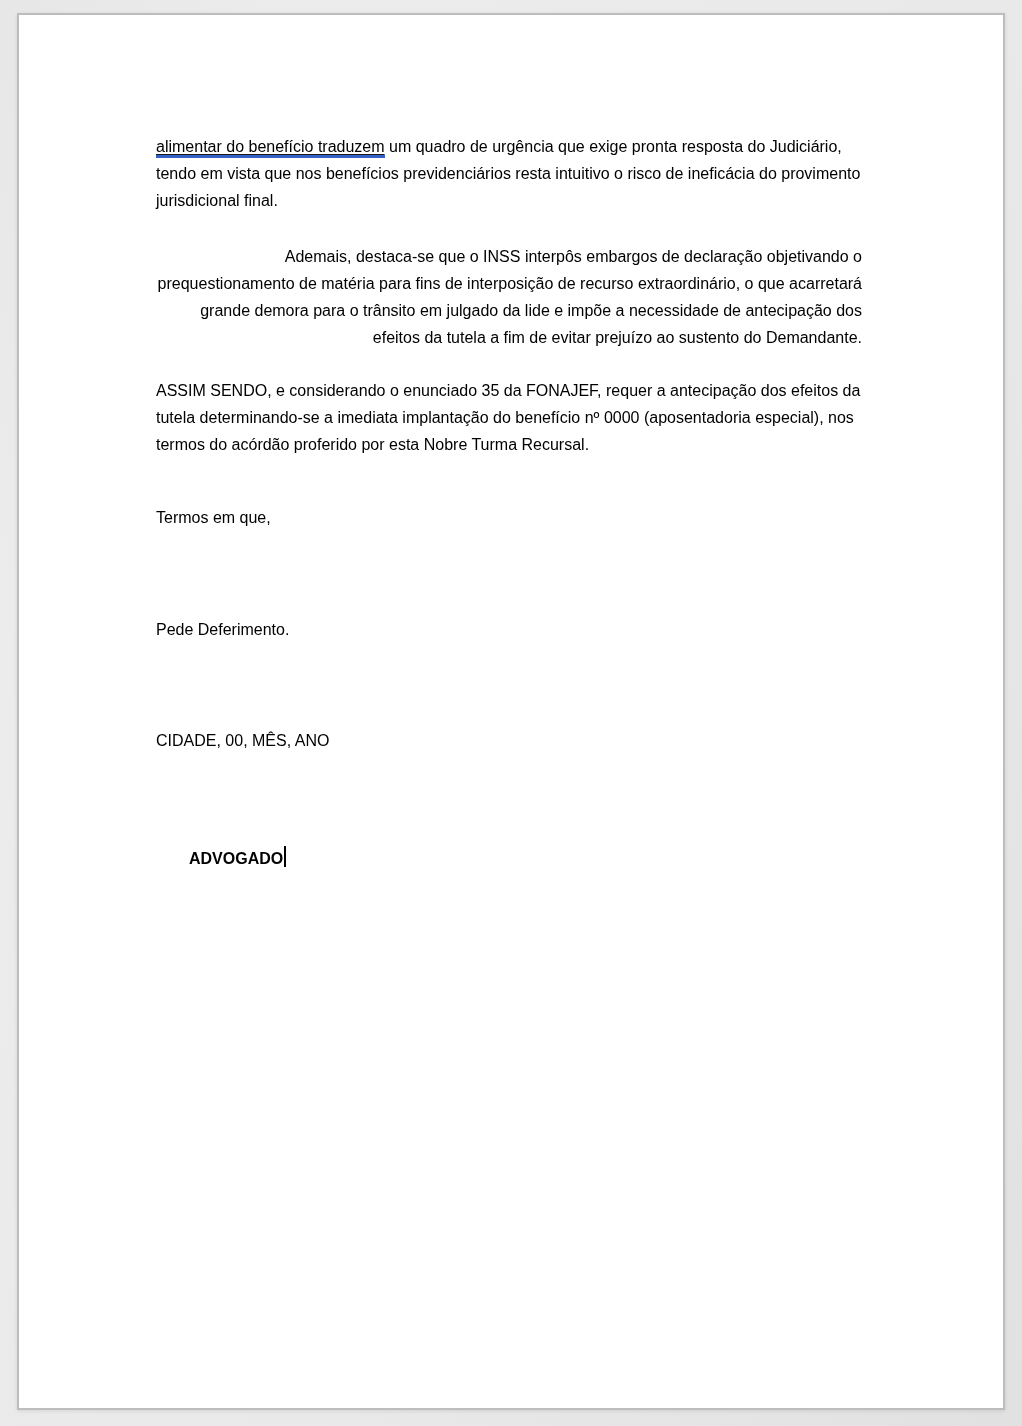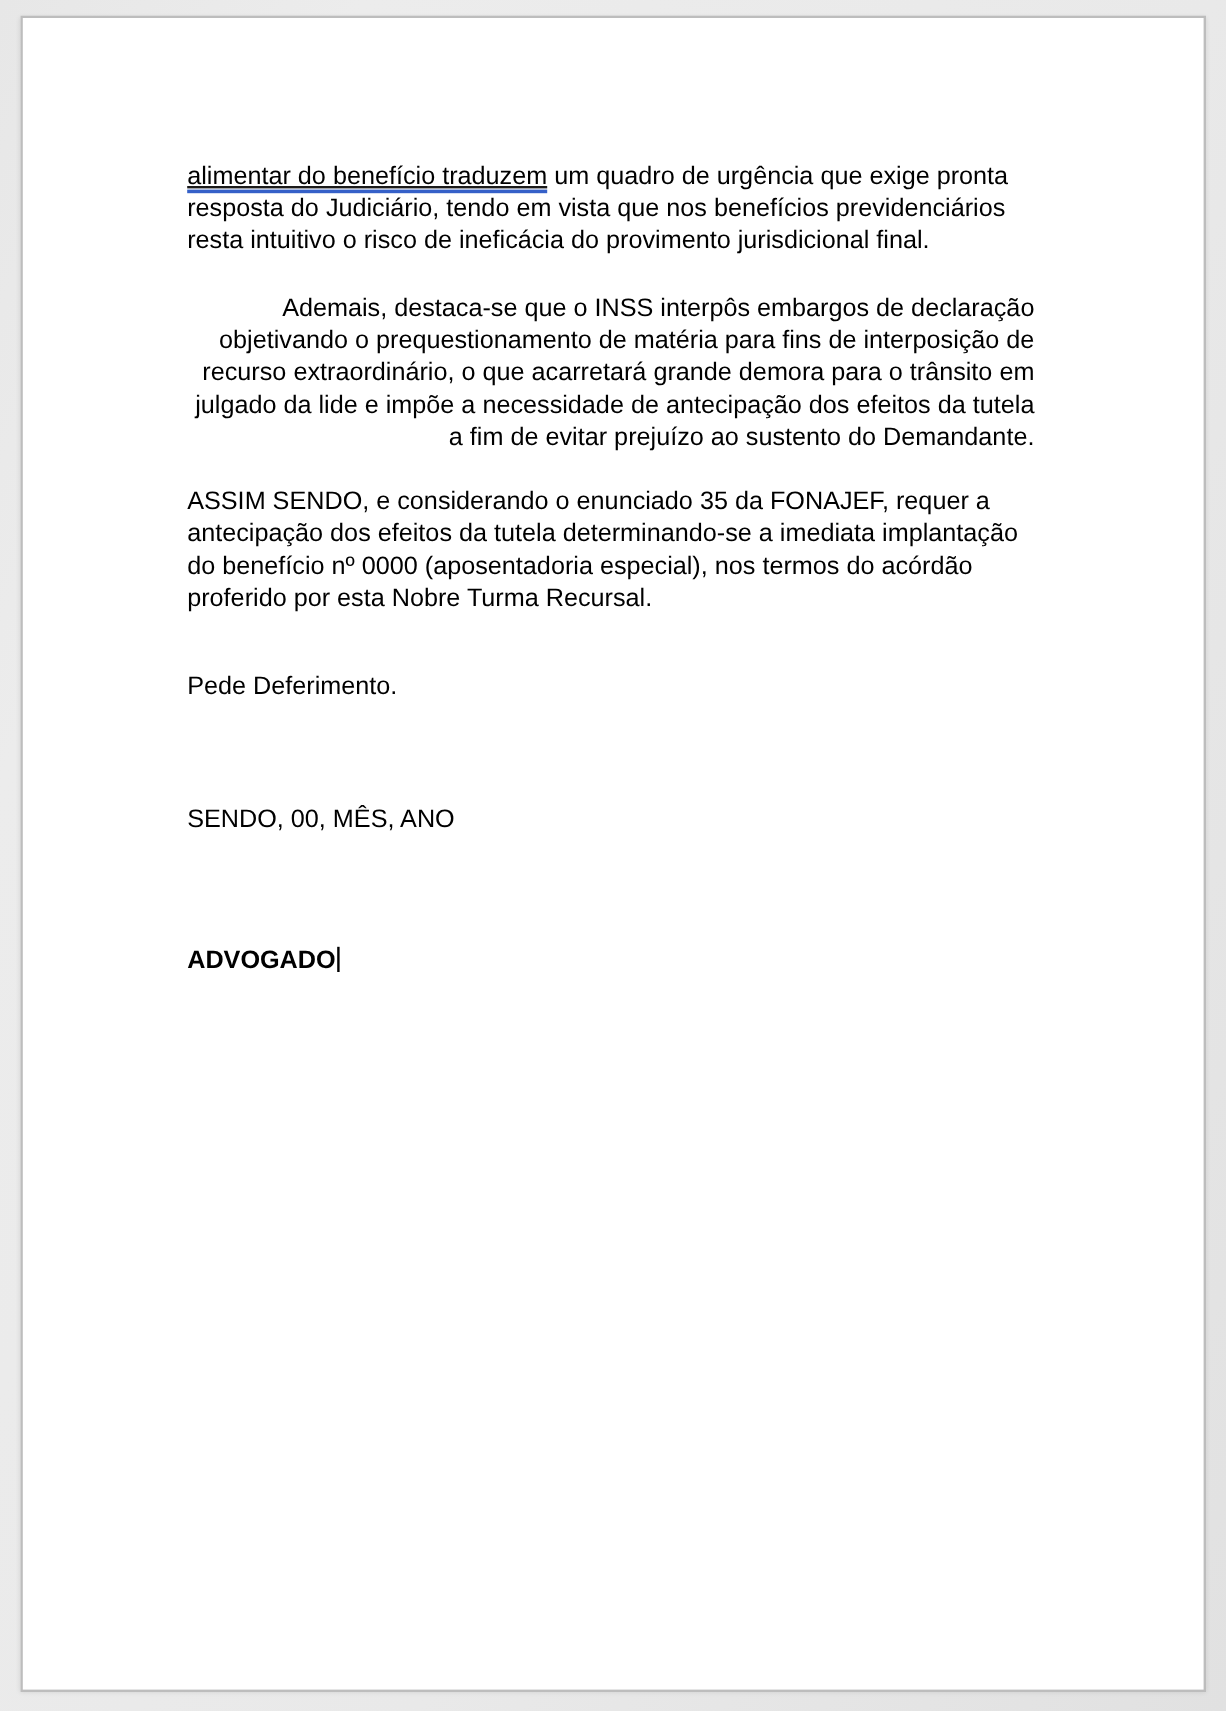--- a/index.html
+++ b/index.html
@@ -17,32 +17,32 @@
     left: 17px; top: 13px;
     width: 988px; height: 1397px;
     background: #ffffff;
     border: 2px solid #bdbdbd;
     box-shadow: 0 1px 4px rgba(0,0,0,0.10);
   }
   .doc {
     position: absolute;
     left: 137px; top: 118px;
     width: 706px;
-    font-size: 21px;
+    font-size: 16px;
     line-height: 27px;
     color: #000000;
   }
   .para { margin: 0; }
   .p1 { margin-bottom: 29px; }
   .p2 { margin-bottom: 26px; text-align: right; }
   .p3 { margin-bottom: 46px; }
   .closing1 { margin-bottom: 85px; }
   .closing2 { margin-bottom: 84px; }
   .dateline { margin-bottom: 91px; }
-  .sig-name { margin-bottom: 93px; font-weight: bold; }
+  .sig-name { margin-bottom: 93px; font-weight: bold; margin-left: 33px; }
   .sig-oab  { font-weight: bold; }
   .flagged {
     text-decoration: underline;
     text-decoration-color: #1a1a1a;
     text-underline-offset: 2px;
     border-bottom: 3px solid #3560c8;
     padding-bottom: 0px;
   }
   .caret {
     display: inline-block;
@@ -57,22 +57,23 @@
 
 <div class="page">
   <div class="doc">
 
     <p class="para p1"><span class="flagged">alimentar do benefício traduzem</span><span> um quadro de urgência que exige pronta resposta do Judiciário, tendo em vista que nos benefícios previdenciários resta intuitivo o risco de ineficácia do provimento jurisdicional final.</span></p>
 
     <p class="para p2">Ademais, destaca-se que o INSS interpôs embargos de declaração objetivando o prequestionamento de matéria para fins de interposição de recurso extraordinário, o que acarretará grande demora para o trânsito em julgado da lide e impõe a necessidade de antecipação dos efeitos da tutela a fim de evitar prejuízo ao sustento do Demandante.</p>
 
     <p class="para p3">ASSIM SENDO, e considerando o enunciado 35 da FONAJEF, requer a antecipação dos efeitos da tutela determinando-se a imediata implantação do benefício nº 0000 (aposentadoria especial), nos termos do acórdão proferido por esta Nobre Turma Recursal.</p>
 
+    <p class="para closing1">Termos em que,</p>
 
     <p class="para closing2">Pede Deferimento.</p>
 
-    <p class="para dateline">SENDO, 00, MÊS, ANO</p>
+    <p class="para dateline">CIDADE, 00, MÊS, ANO</p>
 
     <p class="para sig-name"><span>ADVOGADO</span><span class="caret"></span></p>
 
 
   </div>
 </div>
 
 </body></html>

